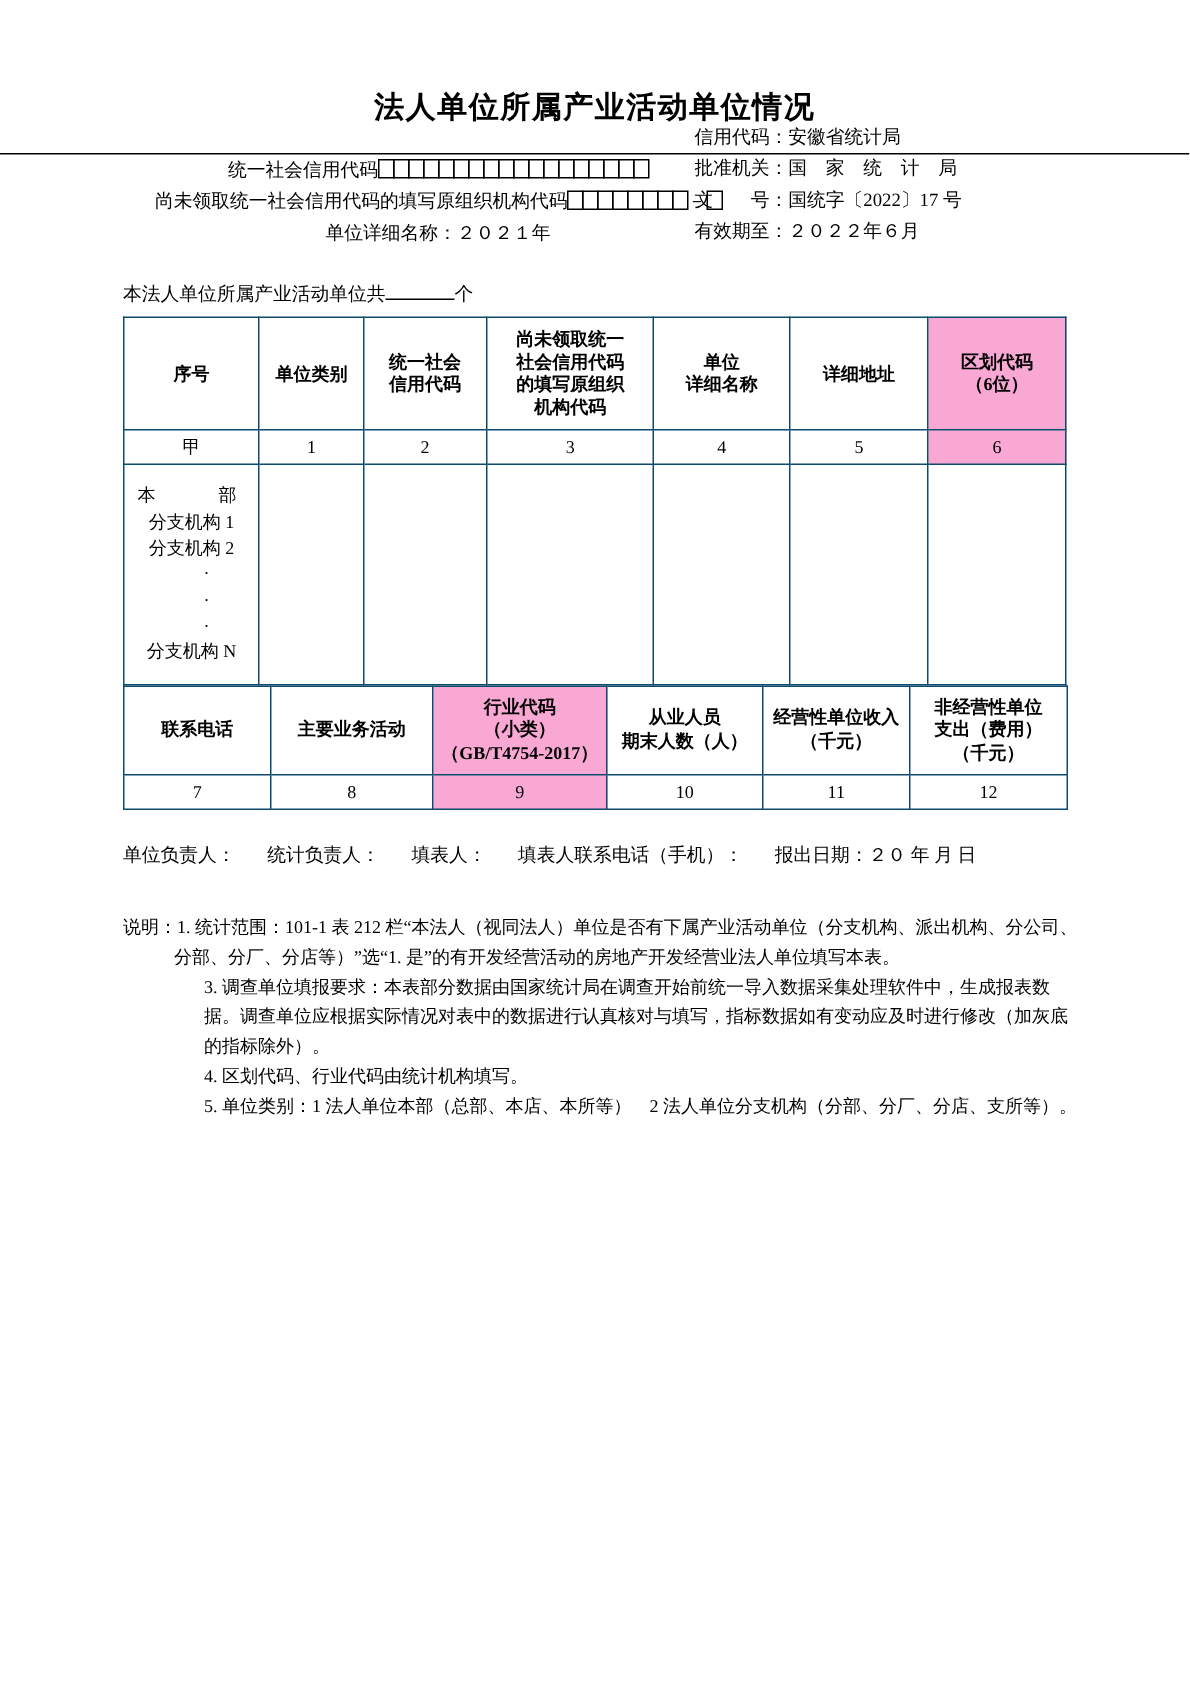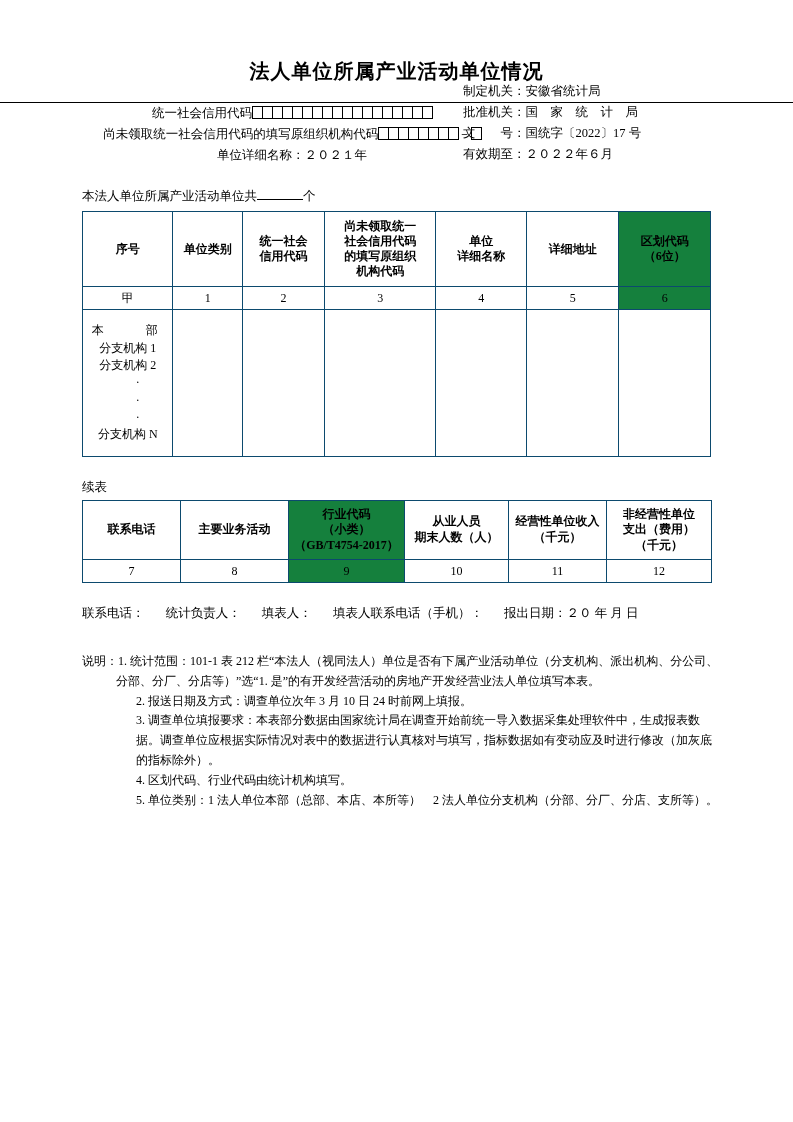--- a/index.html
+++ b/index.html
@@ -101,21 +101,21 @@
     table-layout: fixed;
   }
   table.grid th, table.grid td {
     border: 1px solid #0c4a6e;
     font-size: 12px;
     text-align: center;
     vertical-align: middle;
     padding: 2px 1px;
     font-family: "Liberation Serif", "DejaVu Serif", serif;
   }
-  .shaded { background: #15803d; }
+  .shaded { background: #f9a8d4; }
   .hrow th { height: 70px; line-height: 1.25; }
   .numrow td { height: 18px; }
   .bodycell { height: 142px; vertical-align: top; }
   .rowlabels {
     text-align: left;
     font-size: 12px;
     line-height: 1.45;
     padding: 6px 0 0 8px;
     vertical-align: top;
     height: 142px;
@@ -164,21 +164,21 @@
       <div class="boxrow">
         <span>尚未领取统一社会信用代码的填写原组织机构代码</span><span><span class="sq"></span><span class="sq"></span><span class="sq"></span><span class="sq"></span><span class="sq"></span><span class="sq"></span><span class="sq"></span><span class="sq"></span>－<span class="sq"></span></span>
       </div>
       <div>
         <span>单位详细名称：</span><span>２０２１年</span>
       </div>
     </div>
 
     <div class="hdr-right">
       <div>
-        <span>制定机关：</span><span>安徽省统计局</span>
+        <span>信用代码：</span><span>安徽省统计局</span>
       </div>
       <div>
         <span>批准机关：</span><span>国　家　统　计　局</span>
       </div>
       <div>
         <span>文　　号：</span><span>国统字〔2022〕17 号</span>
       </div>
       <div>
         <span>有效期至：</span><span>２０２２年６月</span>
       </div>
@@ -238,21 +238,20 @@
       <td class="bodycell"></td>
       <td class="bodycell"></td>
       <td class="bodycell"></td>
       <td class="bodycell"></td>
       <td class="bodycell"></td>
       <td class="bodycell"></td>
     </tr>
   </tbody>
     </table>
 
-  <div class="cont-label">续表</div>
 
   <table class="grid">
     <colgroup>
       <col style="width:98px">
       <col style="width:108px">
       <col style="width:116px">
       <col style="width:104px">
       <col style="width:98px">
       <col style="width:105px">
     </colgroup>
@@ -276,28 +275,27 @@
       <td>8</td>
       <td class="shaded">9</td>
       <td>10</td>
       <td>11</td>
       <td>12</td>
     </tr>
   </tbody>
     </table>
 
   <div class="sign-line">
-    <span>联系电话：</span>
+    <span>单位负责人：</span>
     <span>统计负责人：</span>
     <span>填表人：</span>
     <span>填表人联系电话（手机）：</span>
     <span>报出日期：２０    年    月    日</span>
   </div>
 
   <div class="notes">
     <div class="ind1"><span>说明：</span><span>1. 统计范围：101-1 表 212 栏“本法人（视同法人）单位是否有下属产业活动单位（分支机构、派出机构、分公司、分部、分厂、分店等）”选“1. 是”的有开发经营活动的房地产开发经营业法人单位填写本表。</span></div>
-    <div class="ind2">2. 报送日期及方式：调查单位次年 3 月 10 日 24 时前网上填报。</div>
     <div class="ind2">3. 调查单位填报要求：本表部分数据由国家统计局在调查开始前统一导入数据采集处理软件中，生成报表数据。调查单位应根据实际情况对表中的数据进行认真核对与填写，指标数据如有变动应及时进行修改（加灰底的指标除外）。</div>
     <div class="ind2">4. 区划代码、行业代码由统计机构填写。</div>
     <div class="ind2">5. 单位类别：1 法人单位本部（总部、本店、本所等）　2 法人单位分支机构（分部、分厂、分店、支所等）。</div>
   </div>
 
 </div>
 
 </body></html>

